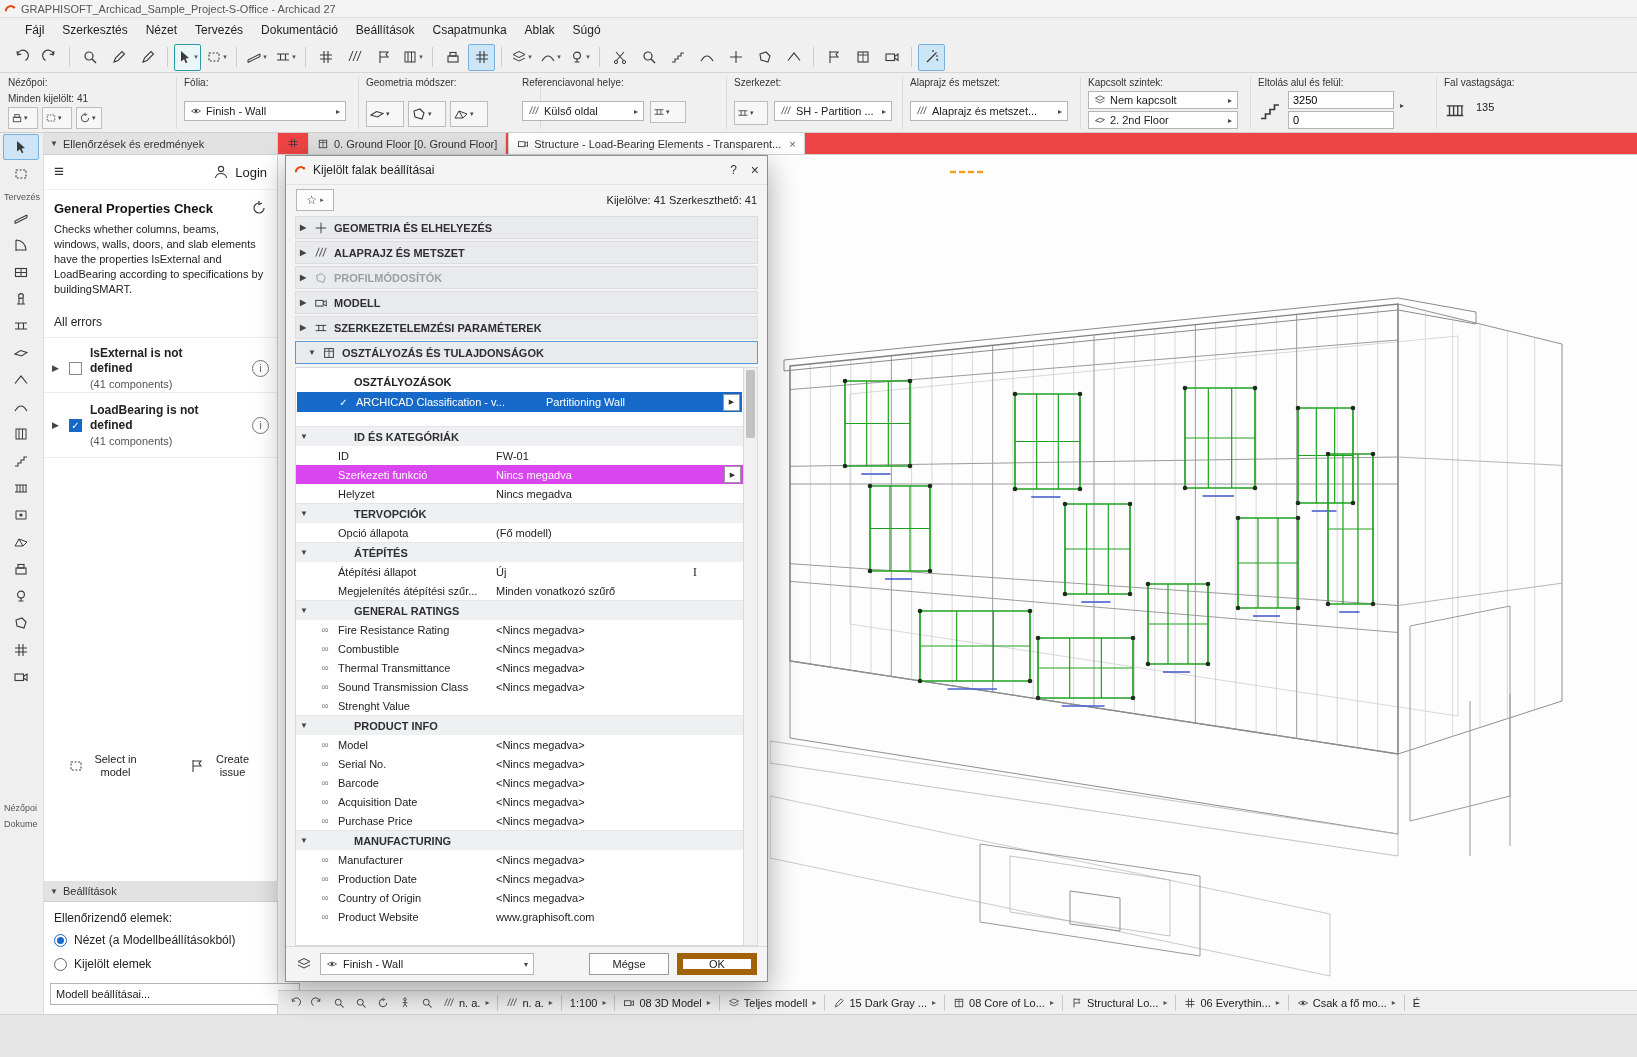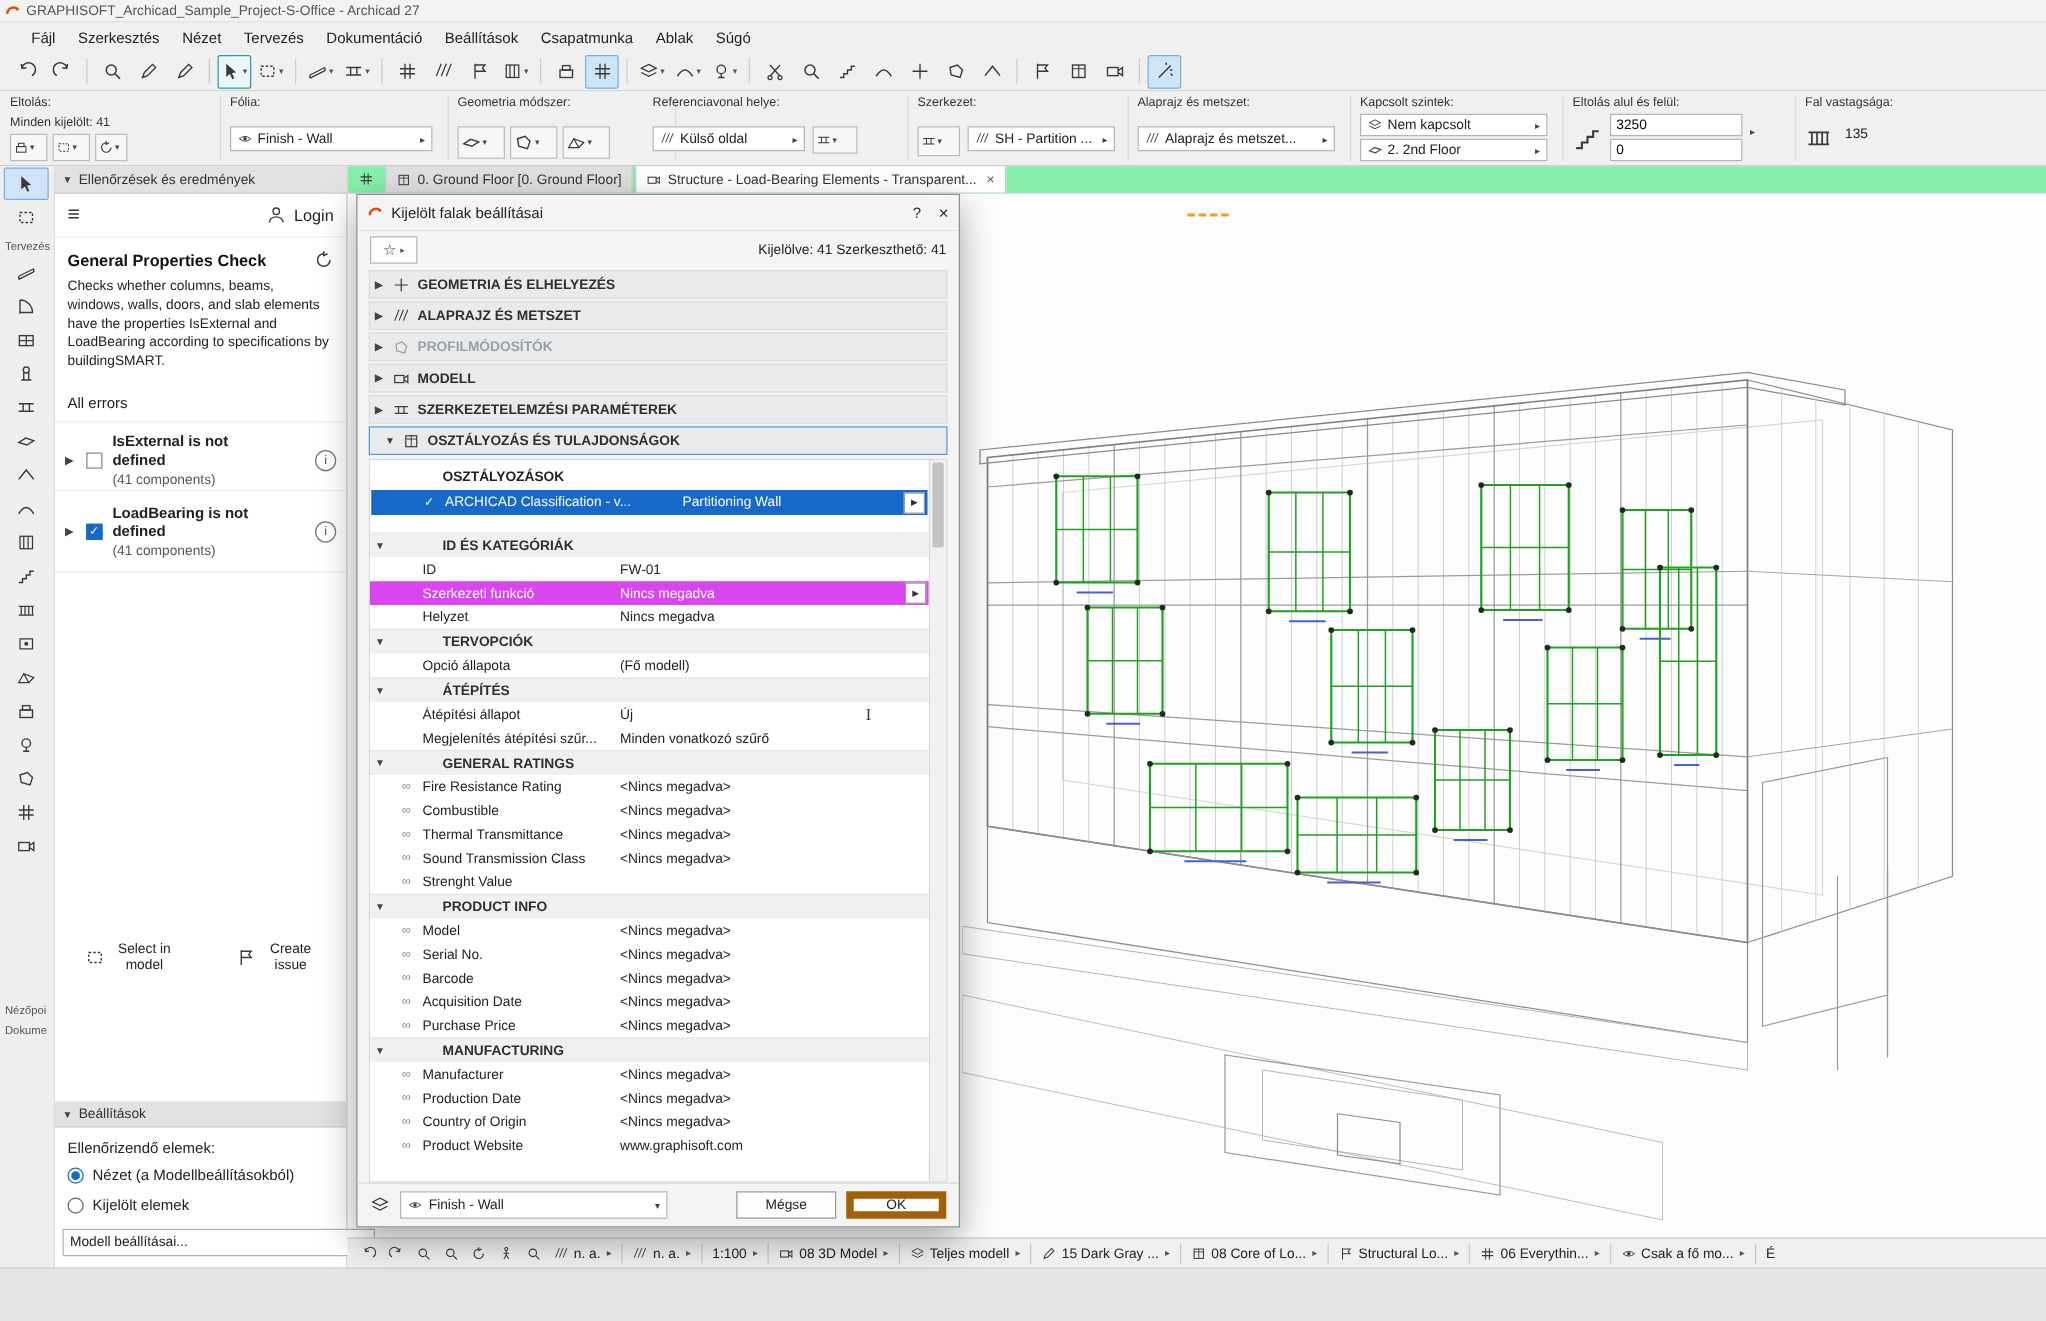--- a/index.html
+++ b/index.html
@@ -25,21 +25,21 @@
   .ib-sep{position:absolute;top:4px;width:1px;height:52px;background:#dadada;}
   .ib-label{position:absolute;top:4px;left:2px;font-size:10px;color:#333;white-space:nowrap;}
   .ib-text{font-size:10px;color:#333;white-space:nowrap;}
   .combo{height:20px;background:#fff;border:1px solid #b5b5b5;display:flex;align-items:center;padding:0 5px;font-size:11px;white-space:nowrap;box-sizing:border-box;overflow:hidden;}
   .combo::after{content:"▸";font-size:8px;color:#444;margin-left:auto;padding-left:4px;}
   .combo.down::after{content:"▾";}
   .icombo{height:22px;background:#f7f7f7;border:1px solid #bdbdbd;display:flex;align-items:center;padding:0 2px;box-sizing:border-box;}
   .icombo::after{content:"▾";font-size:7px;color:#444;margin-left:1px;}
   .ninput{height:18px;background:#fff;border:1px solid #b5b5b5;font-size:11px;padding:0 4px;box-sizing:border-box;font-family:"Liberation Sans",sans-serif;width:100px;}
   
-  #tabbar{left:278px;top:133px;width:1359px;height:22px;background:#86efac;border-bottom:1px solid #d0d0d0;display:flex;align-items:flex-end;box-sizing:border-box;}
+  #tabbar{left:278px;top:133px;width:1359px;height:22px;background:#ef4444;border-bottom:1px solid #d0d0d0;display:flex;align-items:flex-end;box-sizing:border-box;}
   .tab{height:21px;display:flex;align-items:center;padding:0 8px;font-size:11px;color:#333;background:#e0e0e0;border:1px solid #cfcfcf;border-bottom:none;margin-right:2px;white-space:nowrap;}
   .tab.active{background:#fff;}
   #viewport{left:278px;top:155px;width:1359px;height:835px;background:#fdfdfd;}
   
   #toolbox{left:0;top:133px;width:44px;height:881px;background:#efefef;border-right:1px solid #dddddd;box-sizing:border-box;}
   .tool{width:36px;height:26px;margin:1px 3px;display:flex;align-items:center;justify-content:center;border-radius:2px;}
   .tool.active{background:#cfe4f7;border:1px solid #7ab0dd;box-sizing:border-box;}
   .tb-label{font-size:9px;color:#555;text-align:left;padding:4px 2px 2px 4px;white-space:nowrap;overflow:hidden;}
   
   #checkpanel{left:44px;top:133px;width:234px;height:881px;background:#ffffff;border-right:1px solid #cfcfcf;box-sizing:border-box;}
@@ -417,21 +417,21 @@
     <div class="tsep"></div>
     <div class="tcell active">
         <svg class="ic">
           <use href="#s-wand"></use>
         </svg>
       </div>
   </div>
 
   <div id="infobar" class="abs">
     <div class="ib-sec" style="left:6px;width:166px">
-      <span class="ib-label">Eltolás:</span>
+      <span class="ib-label">Nézőpoi:</span>
       <span class="ib-text abs" style="left:2px;top:20px">Minden kijelölt: 41</span>
       <div class="icombo abs" style="left:2px;top:34px;width:30px">
           <svg class="ic12">
             <use href="#s-obj"></use>
           </svg>
         </div>
       <div class="icombo abs" style="left:36px;top:34px;width:30px">
           <svg class="ic12">
             <use href="#s-marquee"></use>
           </svg>

